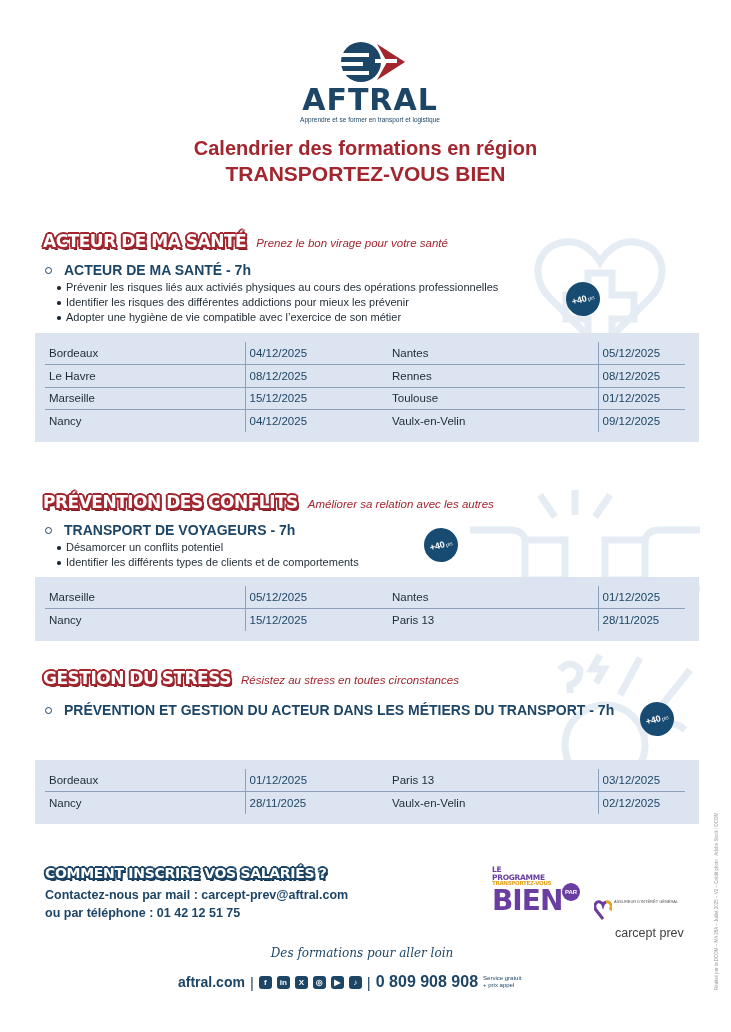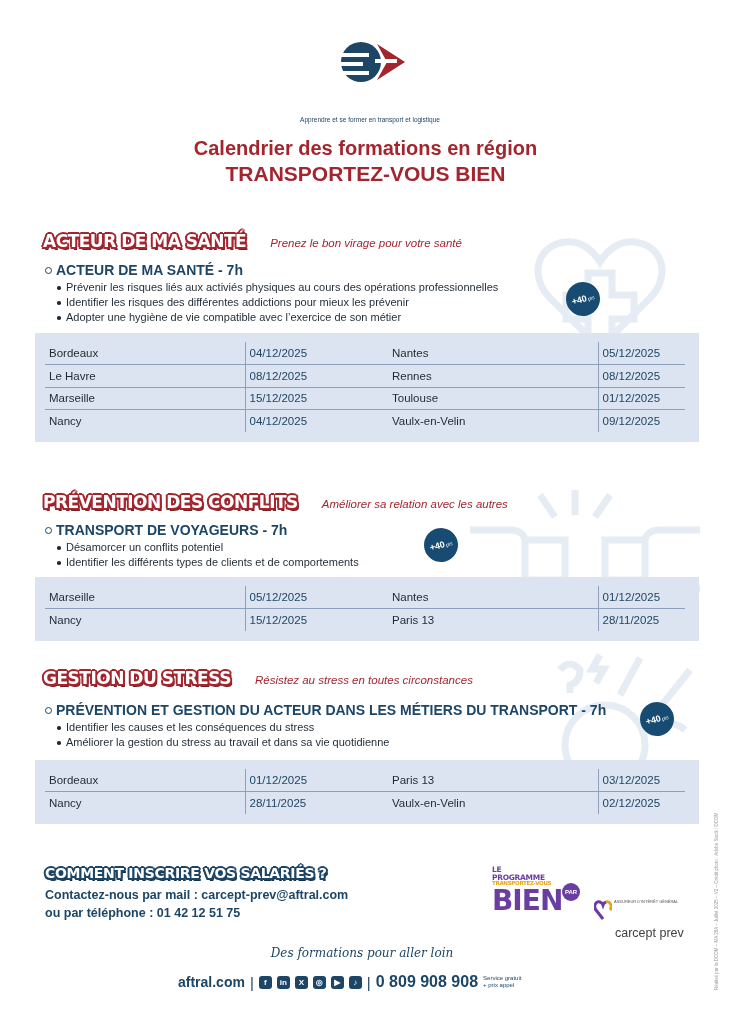--- a/index.html
+++ b/index.html
@@ -10,27 +10,27 @@
   .logo-mark { position: absolute; left: 44px; top: 0; width: 70px; height: 48px; }
   .logo-word { position: absolute; left: 0; top: 44px; width: 150px; text-align: center; font-family: "DejaVu Sans", sans-serif; font-weight: bold; font-size: 30px; letter-spacing: 1px; color: #1d4566; line-height: 32px; }
   .logo-tag { position: absolute; left: 0; top: 76px; width: 150px; text-align: center; font-size: 6.5px; color: #1d4566; white-space: nowrap; }
 
   .title { position: absolute; left: 0; width: 731px; text-align: center; color: #a3262f; font-weight: bold; }
   .title-1 { top: 137px; font-size: 20px; }
   .title-2 { top: 162px; font-size: 21px; }
 
   .deco { position: absolute; pointer-events: none; }
 
-  .section-head { position: absolute; left: 43px; display: flex; align-items: baseline; gap: 24px; }
+  .section-head { position: absolute; left: 43px; display: flex; align-items: baseline; gap: 10px; }
   .section-title { font-family: "DejaVu Sans", sans-serif; font-weight: bold; font-size: 17px; color: #ffffff; letter-spacing: -0.5px;
     text-shadow: -2px 0 #a3262f, 2px 0 #a3262f, 0 -2px #a3262f, 0 2px #a3262f, -1.5px -1.5px #a3262f, 1.5px 1.5px #a3262f, -1.5px 1.5px #a3262f, 1.5px -1.5px #a3262f, 2px 3px #7a1a21; }
   .section-sub { font-style: italic; font-size: 11.5px; color: #a3262f; }
 
   .course { position: absolute; left: 45px; }
-  .course-title { font-weight: bold; font-size: 14px; color: #1d4566; display: flex; align-items: center; gap: 4px; }
+  .course-title { font-weight: bold; font-size: 14px; color: #1d4566; display: flex; align-items: center; gap: 12px; }
   .course-title .ring { width: 7px; height: 7px; border: 1.5px solid #1d4566; border-radius: 50%; display: inline-block; }
   .bullets { list-style: none; margin-left: 12px; margin-top: 2px; }
   .bullets li { font-size: 11px; line-height: 15px; color: #1f2a35; position: relative; padding-left: 9px; }
   .bullets li::before { content: ""; position: absolute; left: 0; top: 6px; width: 3.5px; height: 3.5px; background: #1f2a35; border-radius: 50%; }
 
   .badge { position: absolute; width: 34px; height: 34px; border-radius: 50%; background: #174b72; color: #ffffff; display: flex; align-items: center; justify-content: center; font-size: 9px; font-weight: bold; transform: rotate(-15deg); }
   .badge small { font-size: 5px; font-weight: normal; margin-left: 1px; margin-top: 2px; }
 
   .table-wrap { position: absolute; left: 35px; width: 664px; background: #dbe4f0; padding: 9px 14px 10px 10px; }
   table { width: 100%; border-collapse: collapse; }
@@ -69,20 +69,21 @@
 
 <div class="logo">
   <svg class="logo-mark" viewBox="0 0 70 48">
     <circle cx="22" cy="22" r="20" fill="#1d4566"></circle>
     <rect x="2" y="13" width="28" height="4" fill="#fff"></rect>
     <rect x="2" y="22" width="22" height="4" fill="#fff"></rect>
     <rect x="2" y="31" width="28" height="4" fill="#fff"></rect>
     <polygon points="38,4 66,22 38,40 48,22" fill="#a3262f"></polygon>
     <rect x="36" y="19" width="22" height="4" fill="#fff"></rect>
   </svg>
+  <div class="logo-word">AFTRAL</div>
   <div class="logo-tag">Apprendre et se former en transport et logistique</div>
 </div>
 
 <div class="title title-1">Calendrier des formations en région</div>
 <div class="title title-2">TRANSPORTEZ-VOUS BIEN</div>
 
 <svg class="deco" style="left:530px;top:228px;width:140px;height:130px" viewBox="0 0 140 130" fill="none" stroke="#e6ecf3" stroke-width="7">
   <path d="M70 120 L20 70 C0 50 5 18 35 14 C52 12 64 24 70 34 C76 24 88 12 105 14 C135 18 140 50 120 70 Z"></path>
   <path d="M58 45 h24 v22 h22 v24 h-22 v22 h-24 v-22 h-22 v-24 h22 z"></path>
 </svg>
@@ -196,24 +197,20 @@
 
 <div class="section-head" style="top:668px">
   <span class="section-title">GESTION DU STRESS</span>
   <span class="section-sub">Résistez au stress en toutes circonstances</span>
 </div>
 <div class="course" style="top:702px">
   <div class="course-title">
     <span class="ring"></span>
     <span>PRÉVENTION ET GESTION DU ACTEUR DANS LES MÉTIERS DU TRANSPORT - 7h</span>
   </div>
-  <ul class="bullets">
-    <li>Identifier les causes et les conséquences du stress</li>
-    <li>Améliorer la gestion du stress au travail et dans sa vie quotidienne</li>
-  </ul>
 </div>
 <div class="badge" style="left:640px;top:702px">
   <span>+40</span>
     <small>pts</small>
 </div>
 <div class="table-wrap" style="top:760px">
   <table>
     <tbody>
         <tr>
           <td class="city c1">Bordeaux</td>

